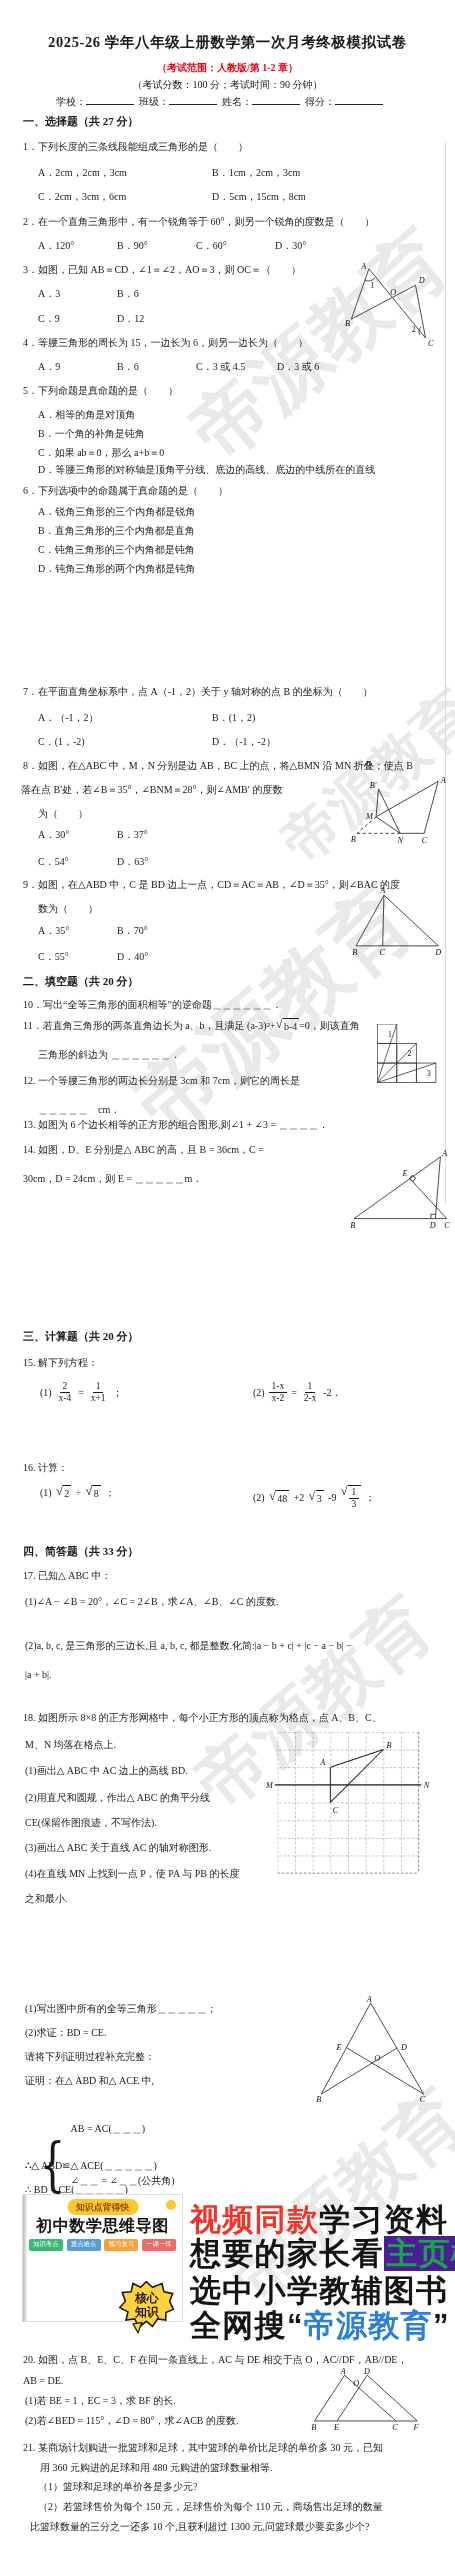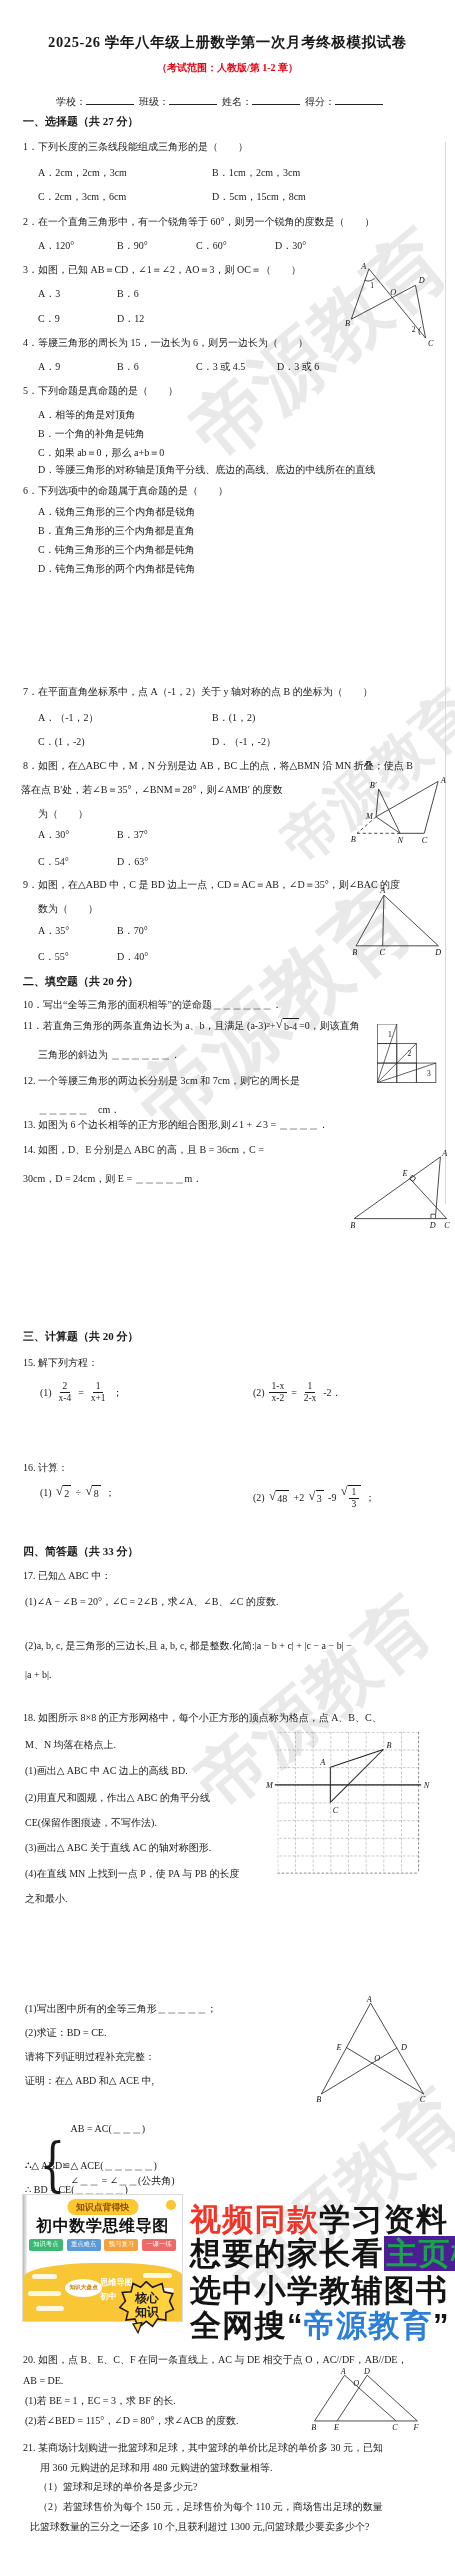--- a/index.html
+++ b/index.html
@@ -71,20 +71,21 @@
   <div class="wm" style="left:171px;top:405px;font-size:76px;">帝源教育</div>
   <div class="wm" style="left:266px;top:822px;font-size:57px;">帝源教育</div>
   <div class="wm" style="left:114px;top:1075px;font-size:82px;">帝源教育</div>
   <div class="wm" style="left:177px;top:1758px;font-size:70px;">帝源教育</div>
   <div class="wm" style="left:209px;top:2251px;font-size:70px;">帝源教育</div>
 
   <div class="pedge"></div>
 
   <div class="line center title" style="top:33px;">2025-26 学年八年级上册数学第一次月考终极模拟试卷</div>
   <div class="line center scope" style="top:61px;">（考试范围：人教版/第 1-2 章）</div>
+  <div class="line center meta" style="top:78px;">（考试分数：100 分；考试时间：90 分钟）</div>
   <div class="line fields" style="top:94px;left:56px;">
     <span><span>学校：</span><span class="uline"></span></span>
     <span><span>班级：</span><span class="uline"></span></span>
     <span><span>姓名：</span><span class="uline"></span></span>
     <span><span>得分：</span><span class="uline"></span></span>
   </div>
 
   <div class="line sec" style="top:114px;left:23px;">一、选择题（共 27 分）</div>
 
   <div class="line" style="top:140px;left:23px;">1．下列长度的三条线段能组成三角形的是（　　）</div>
@@ -425,30 +426,20 @@
     <div class="spine"></div>
     <div class="dotcirc"></div>
     <div class="tbadge">知识点背得快</div>
     <div class="btitle">初中数学思维导图</div>
     <div class="tags">
       <span class="tag t1">知识考点</span>
       <span class="tag t2">重点难点</span>
       <span class="tag t3">预习复习</span>
       <span class="tag t4">一课一练</span>
     </div>
-    <div class="ywave">
-      <div class="mpill" style="left:8.9px;top:11.4px;width:25px;"></div>
-      <div class="mpill" style="left:5px;top:28px;width:33px;"></div>
-      <div class="mpill" style="left:12.6px;top:43px;width:28px;"></div>
-      <div class="mpill" style="left:120px;top:10px;width:29px;"></div>
-      <div class="mpill" style="left:126px;top:25px;width:25px;"></div>
-      <div class="moval">知识大盘点</div>
-      <div class="mstrip" style="left:77px;top:14px;">思维导图</div>
-      <div class="mstrip" style="left:77px;top:28px;">初中</div>
-    </div>
     <div class="burst">
       <svg width="57" height="53" viewBox="0 0 90 84">
         <polygon points="43,1 53,10 68,4 71,17 85,20 80,32 86,45 74,50 74,62 61,60 53,72 43,64 31,74 25,60 11,62 14,49 1,42 10,32 5,18 19,17 22,4 34,10" fill="#ffd23e" stroke="#1a1a1a" stroke-width="2.5"></polygon>
         <polygon points="22,68 30,82 36,66" fill="#ffd23e" stroke="#1a1a1a" stroke-width="2"></polygon>
         <text x="44" y="34" text-anchor="middle">核心</text>
         <text x="44" y="56" text-anchor="middle">知识</text>
       </svg>
     </div>
   </div>
 

